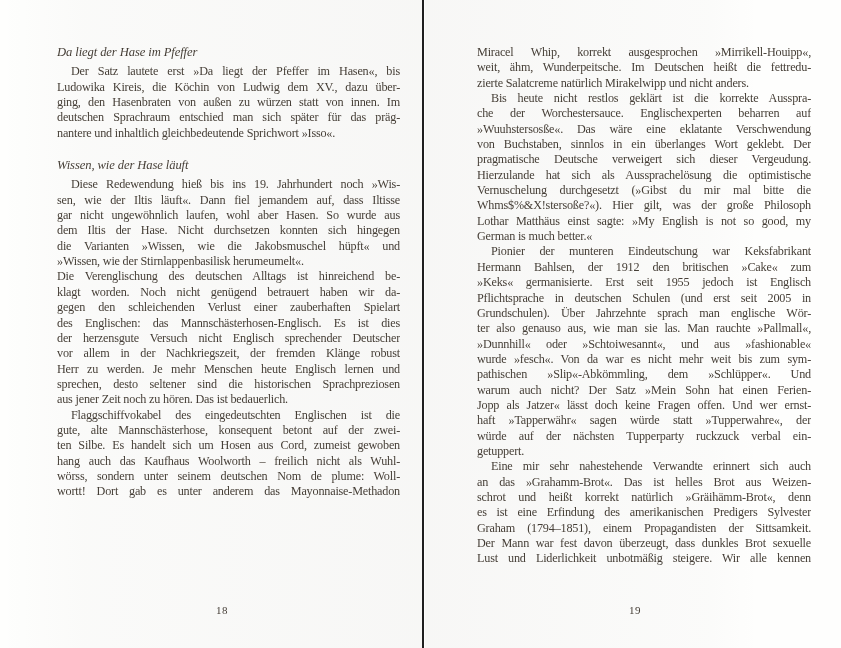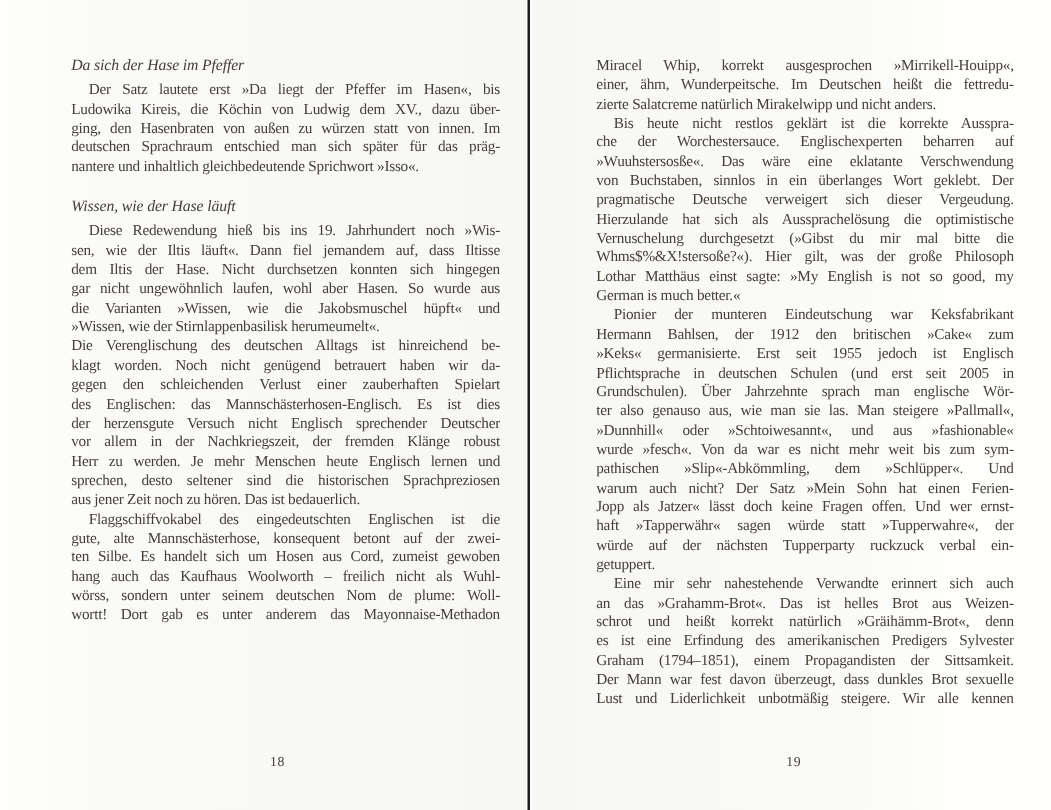--- a/index.html
+++ b/index.html
@@ -51,34 +51,34 @@
     color:var(--ink,#453e36);
   }
   .pagenum-left{left:57px;width:330px}
   .pagenum-right{left:470px;width:330px}
 </style>
 </head>
 <body style="--ink: #453e36; --rule: #1f1f1f; background: rgb(254, 254, 253);">
 
 <div class="page page-left">
   <div class="content">
-      <div class="section-heading first">Da sich der Hase im Pfeffer</div>
+      <div class="section-heading first">Da liegt der Hase im Pfeffer</div>
       <div class="para">
         <div class="tline jline indent">Der Satz lautete erst »Da liegt der Pfeffer im Hasen«, bis</div>
         <div class="tline jline">Ludowika Kireis, die Köchin von Ludwig dem XV., dazu über-</div>
         <div class="tline jline">ging, den Hasenbraten von außen zu würzen statt von innen. Im</div>
         <div class="tline jline">deutschen Sprachraum entschied man sich später für das präg-</div>
         <div class="tline lline">nantere und inhaltlich gleichbedeutende Sprichwort »Isso«.</div>
       </div>
       <div class="section-heading">Wissen, wie der Hase läuft</div>
       <div class="para">
         <div class="tline jline indent">Diese Redewendung hieß bis ins 19. Jahrhundert noch »Wis-</div>
         <div class="tline jline">sen, wie der Iltis läuft«. Dann fiel jemandem auf, dass Iltisse</div>
+        <div class="tline jline">gar nicht ungewöhnlich laufen, wohl aber Hasen. So wurde aus</div>
         <div class="tline jline">dem Iltis der Hase. Nicht durchsetzen konnten sich hingegen</div>
-        <div class="tline jline">gar nicht ungewöhnlich laufen, wohl aber Hasen. So wurde aus</div>
         <div class="tline jline">die Varianten »Wissen, wie die Jakobsmuschel hüpft« und</div>
         <div class="tline lline">»Wissen, wie der Stirnlappenbasilisk herumeumelt«.</div>
       </div>
       <div class="para">
         <div class="tline jline">Die Verenglischung des deutschen Alltags ist hinreichend be-</div>
         <div class="tline jline">klagt worden. Noch nicht genügend betrauert haben wir da-</div>
         <div class="tline jline">gegen den schleichenden Verlust einer zauberhaften Spielart</div>
         <div class="tline jline">des Englischen: das Mannschästerhosen-Englisch. Es ist dies</div>
         <div class="tline jline">der herzensgute Versuch nicht Englisch sprechender Deutscher</div>
         <div class="tline jline">vor allem in der Nachkriegszeit, der fremden Klänge robust</div>
@@ -96,42 +96,42 @@
       </div>
     </div>
 </div>
 
 <div class="gutter-rule"></div>
 
 <div class="page page-right">
   <div class="content">
       <div class="para">
         <div class="tline jline">Miracel Whip, korrekt ausgesprochen »Mirrikell-Houipp«,</div>
-        <div class="tline jline">einer, ähm, Wunderpeitsche. Im Deutschen heißt die fettredu-</div>
+        <div class="tline jline">weit, ähm, Wunderpeitsche. Im Deutschen heißt die fettredu-</div>
         <div class="tline lline">zierte Salatcreme natürlich Mirakelwipp und nicht anders.</div>
       </div>
       <div class="para">
         <div class="tline jline indent">Bis heute nicht restlos geklärt ist die korrekte Ausspra-</div>
         <div class="tline jline">che der Worchestersauce. Englischexperten beharren auf</div>
         <div class="tline jline">»Wuuhstersosße«. Das wäre eine eklatante Verschwendung</div>
         <div class="tline jline">von Buchstaben, sinnlos in ein überlanges Wort geklebt. Der</div>
         <div class="tline jline">pragmatische Deutsche verweigert sich dieser Vergeudung.</div>
         <div class="tline jline">Hierzulande hat sich als Aussprachelösung die optimistische</div>
         <div class="tline jline">Vernuschelung durchgesetzt (»Gibst du mir mal bitte die</div>
         <div class="tline jline">Whms$%&amp;X!stersoße?«). Hier gilt, was der große Philosoph</div>
         <div class="tline jline">Lothar Matthäus einst sagte: »My English is not so good, my</div>
         <div class="tline lline">German is much better.«</div>
       </div>
       <div class="para">
         <div class="tline jline indent">Pionier der munteren Eindeutschung war Keksfabrikant</div>
         <div class="tline jline">Hermann Bahlsen, der 1912 den britischen »Cake« zum</div>
         <div class="tline jline">»Keks« germanisierte. Erst seit 1955 jedoch ist Englisch</div>
         <div class="tline jline">Pflichtsprache in deutschen Schulen (und erst seit 2005 in</div>
         <div class="tline jline">Grundschulen). Über Jahrzehnte sprach man englische Wör-</div>
-        <div class="tline jline">ter also genauso aus, wie man sie las. Man steigere »Pallmall«,</div>
+        <div class="tline jline">ter also genauso aus, wie man sie las. Man rauchte »Pallmall«,</div>
         <div class="tline jline">»Dunnhill« oder »Schtoiwesannt«, und aus »fashionable«</div>
         <div class="tline jline">wurde »fesch«. Von da war es nicht mehr weit bis zum sym-</div>
         <div class="tline jline">pathischen »Slip«-Abkömmling, dem »Schlüpper«. Und</div>
         <div class="tline jline">warum auch nicht? Der Satz »Mein Sohn hat einen Ferien-</div>
         <div class="tline jline">Jopp als Jatzer« lässt doch keine Fragen offen. Und wer ernst-</div>
         <div class="tline jline">haft »Tapperwähr« sagen würde statt »Tupperwahre«, der</div>
         <div class="tline jline">würde auf der nächsten Tupperparty ruckzuck verbal ein-</div>
         <div class="tline lline">getuppert.</div>
       </div>
       <div class="para">

